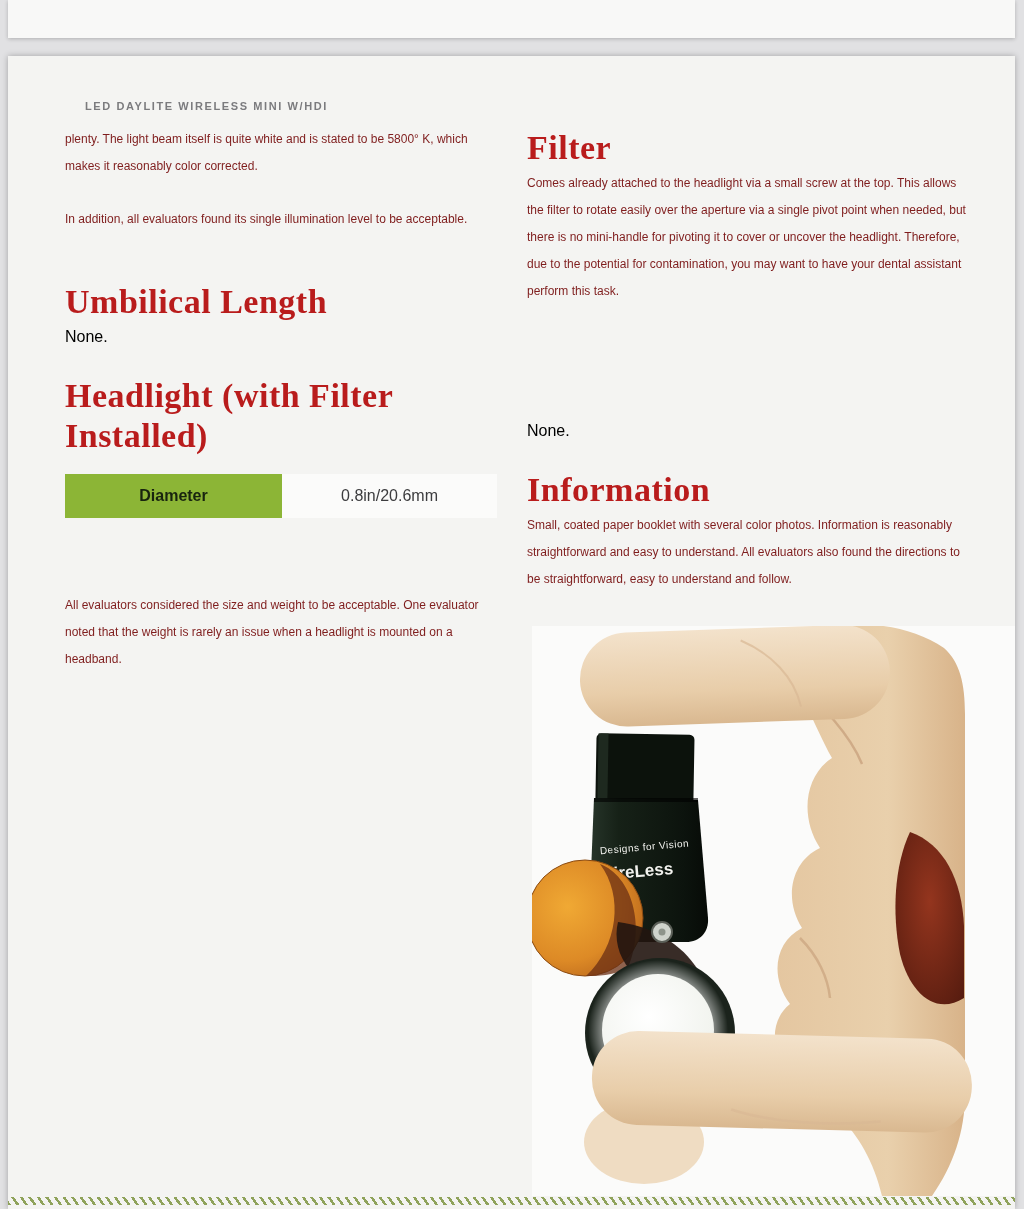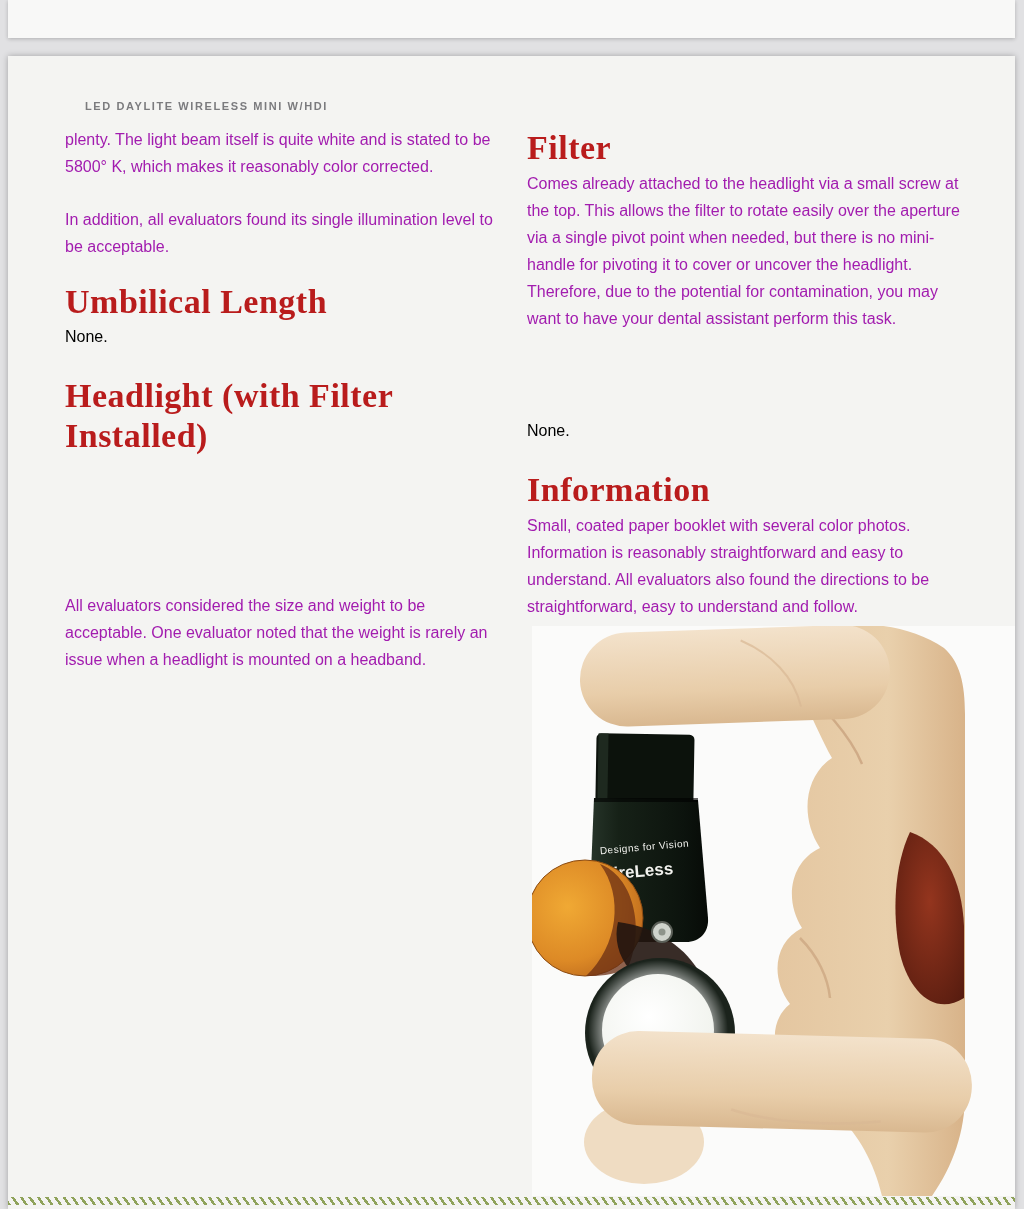--- a/index.html
+++ b/index.html
@@ -19,21 +19,21 @@
     position:absolute;left:8px;top:56px;width:1007px;height:1153px;
     background:#f4f4f2;
     box-shadow:0 0 6px rgba(0,0,0,.28);
     overflow:hidden;
   }
   .kicker{
     position:absolute;left:57px;top:44px;
     font-size:11px;letter-spacing:1.6px;color:#7b7b7e;font-weight:bold;margin-left:20px;
   }
   .body-text{
-    font-size:16px;line-height:27px;color:#a21caf;
+    font-size:12px;line-height:27px;color:#7f1d1d;
   }
   .col-left{left:57px;width:440px;position:absolute;}
   .col-right{left:519px;width:447px;position:absolute;}
   .p1{top:70px;}
   .p2{top:150px;}
   .green-h{
     position:absolute;
     font-family:"Liberation Serif", serif;
     font-weight:bold;color:#b91c1c;
     font-size:34px;line-height:40px;letter-spacing:.5px;
@@ -85,20 +85,24 @@
   <div class="body-text col-left p1">plenty. The light beam itself is quite white and is stated to be 5800° K, which makes it reasonably color corrected.</div>
   <div class="body-text col-left p2">In addition, all evaluators found its single illumination level to be acceptable.</div>
 
   <div class="green-h h-umbilical">Umbilical Length</div>
   <div class="small-body none1">None.</div>
 
   <div class="green-h h-headlight">Headlight (with Filter Installed)</div>
 
   <table class="spec-table">
     <tbody>
+        <tr>
+      <td class="lbl">Diameter</td>
+      <td class="val">0.8in/20.6mm</td>
+    </tr>
   </tbody>
     </table>
 
   <div class="body-text col-left p3">All evaluators considered the size and weight to be acceptable. One evaluator noted that the weight is rarely an issue when a headlight is mounted on a headband.</div>
 
   <div class="green-h h-filter">Filter</div>
   <div class="body-text col-right filter-body">Comes already attached to the headlight via a small screw at the top. This allows the filter to rotate easily over the aperture via a single pivot point when needed, but there is no mini-handle for pivoting it to cover or uncover the headlight. Therefore, due to the potential for contamination, you may want to have your dental assistant perform this task.</div>
 
   <div class="small-body none2">None.</div>
 

